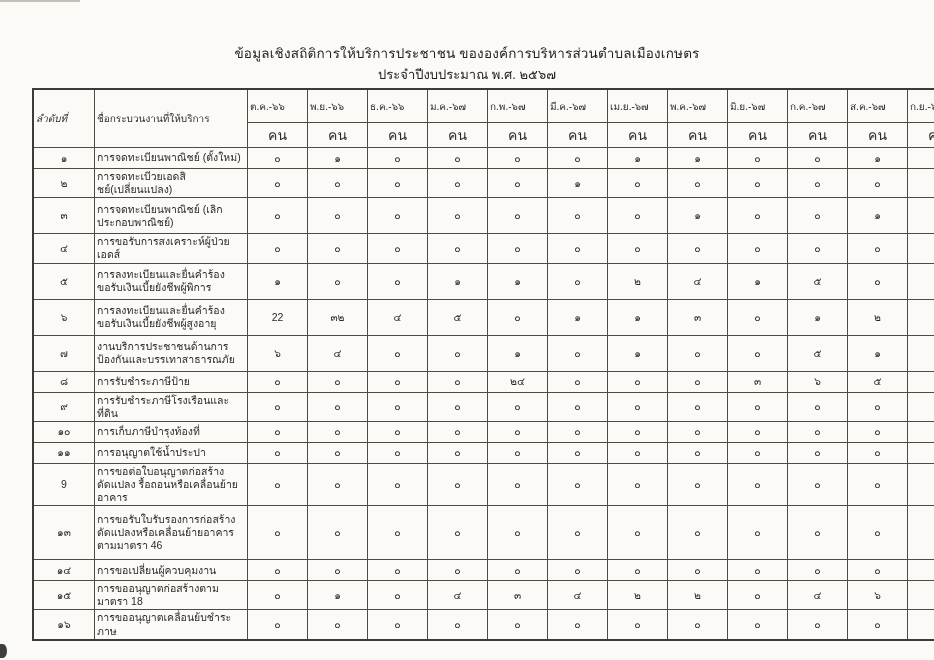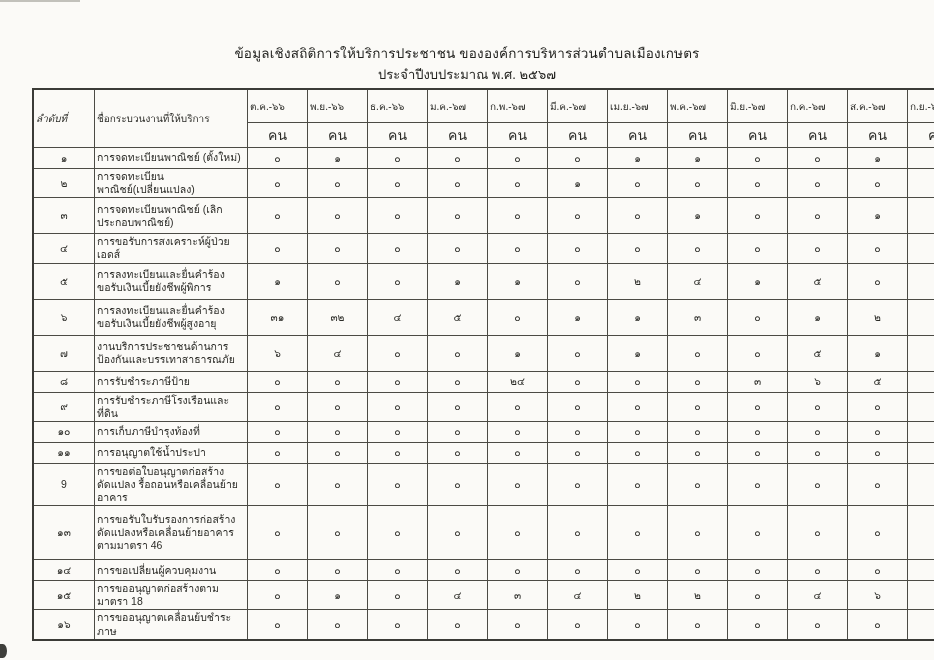--- a/index.html
+++ b/index.html
@@ -117,21 +117,21 @@
           <td class="val">๐</td>
           <td class="val">๑</td>
           <td class="val">๑</td>
           <td class="val">๐</td>
           <td class="val">๐</td>
           <td class="val">๑</td>
           <td class="val"></td>
         </tr>
         <tr style="height: 21px;">
           <td class="no">๒</td>
-          <td class="name">การจดทะเบียนพาณิชย์(เปลี่ยนแปลง)</td>
+          <td class="name">การจดทะเบีวยเอดสิชย์(เปลี่ยนแปลง)</td>
           <td class="val">๐</td>
           <td class="val">๐</td>
           <td class="val">๐</td>
           <td class="val">๐</td>
           <td class="val">๐</td>
           <td class="val">๑</td>
           <td class="val">๐</td>
           <td class="val">๐</td>
           <td class="val">๐</td>
           <td class="val">๐</td>
@@ -182,21 +182,21 @@
           <td class="val">๒</td>
           <td class="val">๔</td>
           <td class="val">๑</td>
           <td class="val">๕</td>
           <td class="val">๐</td>
           <td class="val"></td>
         </tr>
         <tr style="height: 36px;">
           <td class="no">๖</td>
           <td class="name">การลงทะเบียนและยื่นคำร้องขอรับเงินเบี้ยยังชีพผู้สูงอายุ</td>
-          <td class="val">๓๑</td>
+          <td class="val">22</td>
           <td class="val">๓๒</td>
           <td class="val">๔</td>
           <td class="val">๕</td>
           <td class="val">๐</td>
           <td class="val">๑</td>
           <td class="val">๑</td>
           <td class="val">๓</td>
           <td class="val">๐</td>
           <td class="val">๑</td>
           <td class="val">๒</td>

